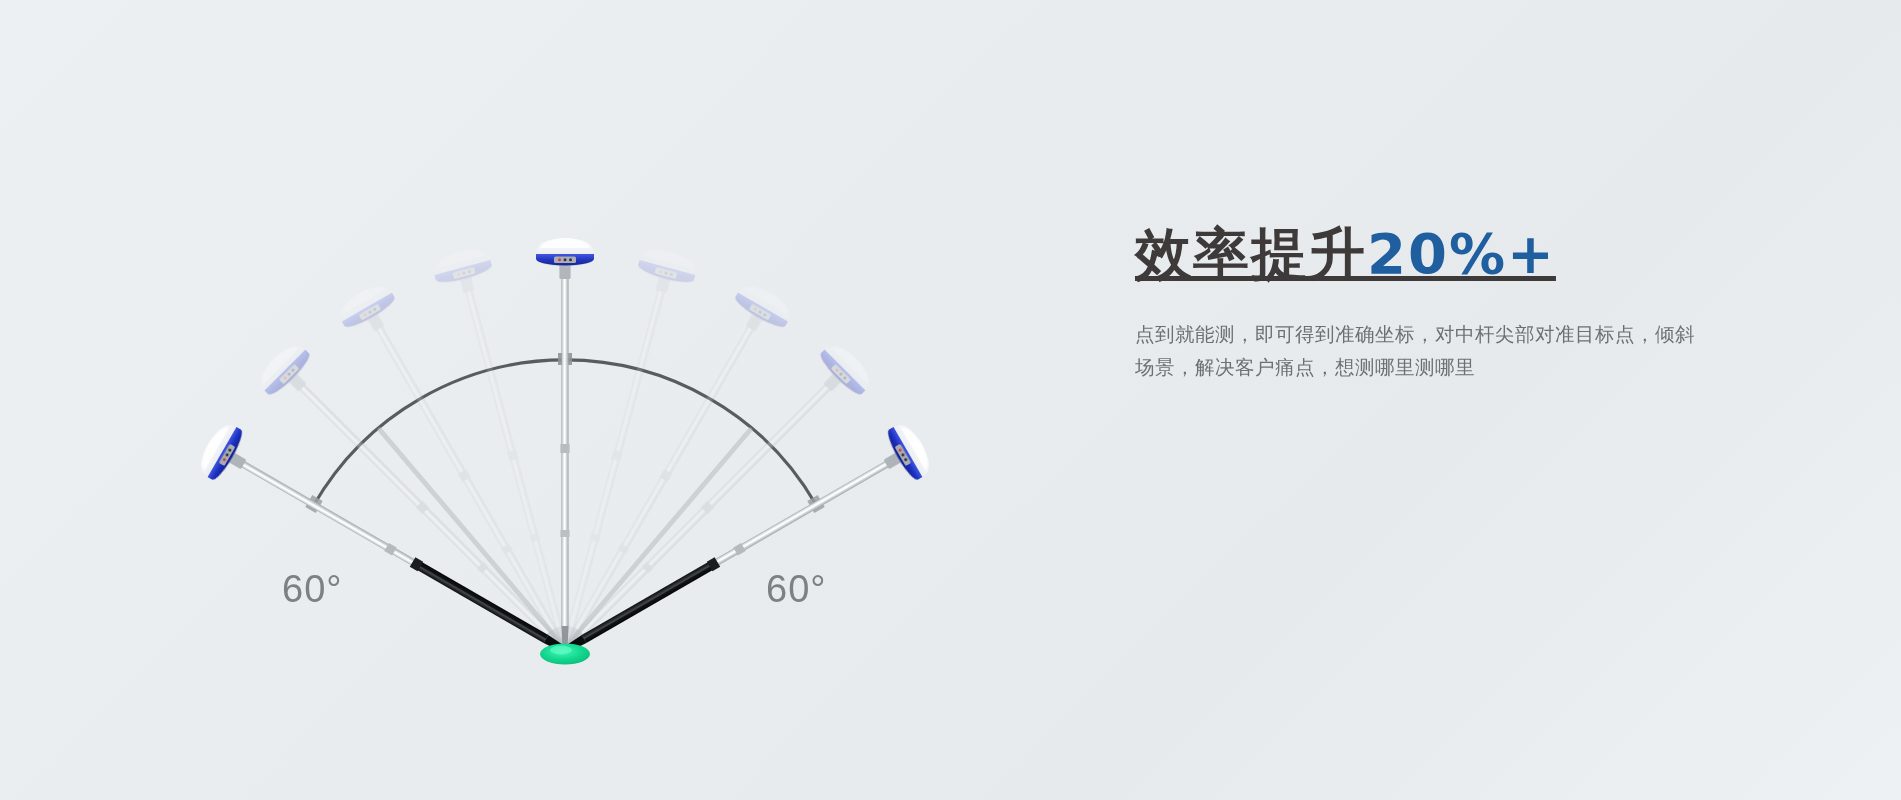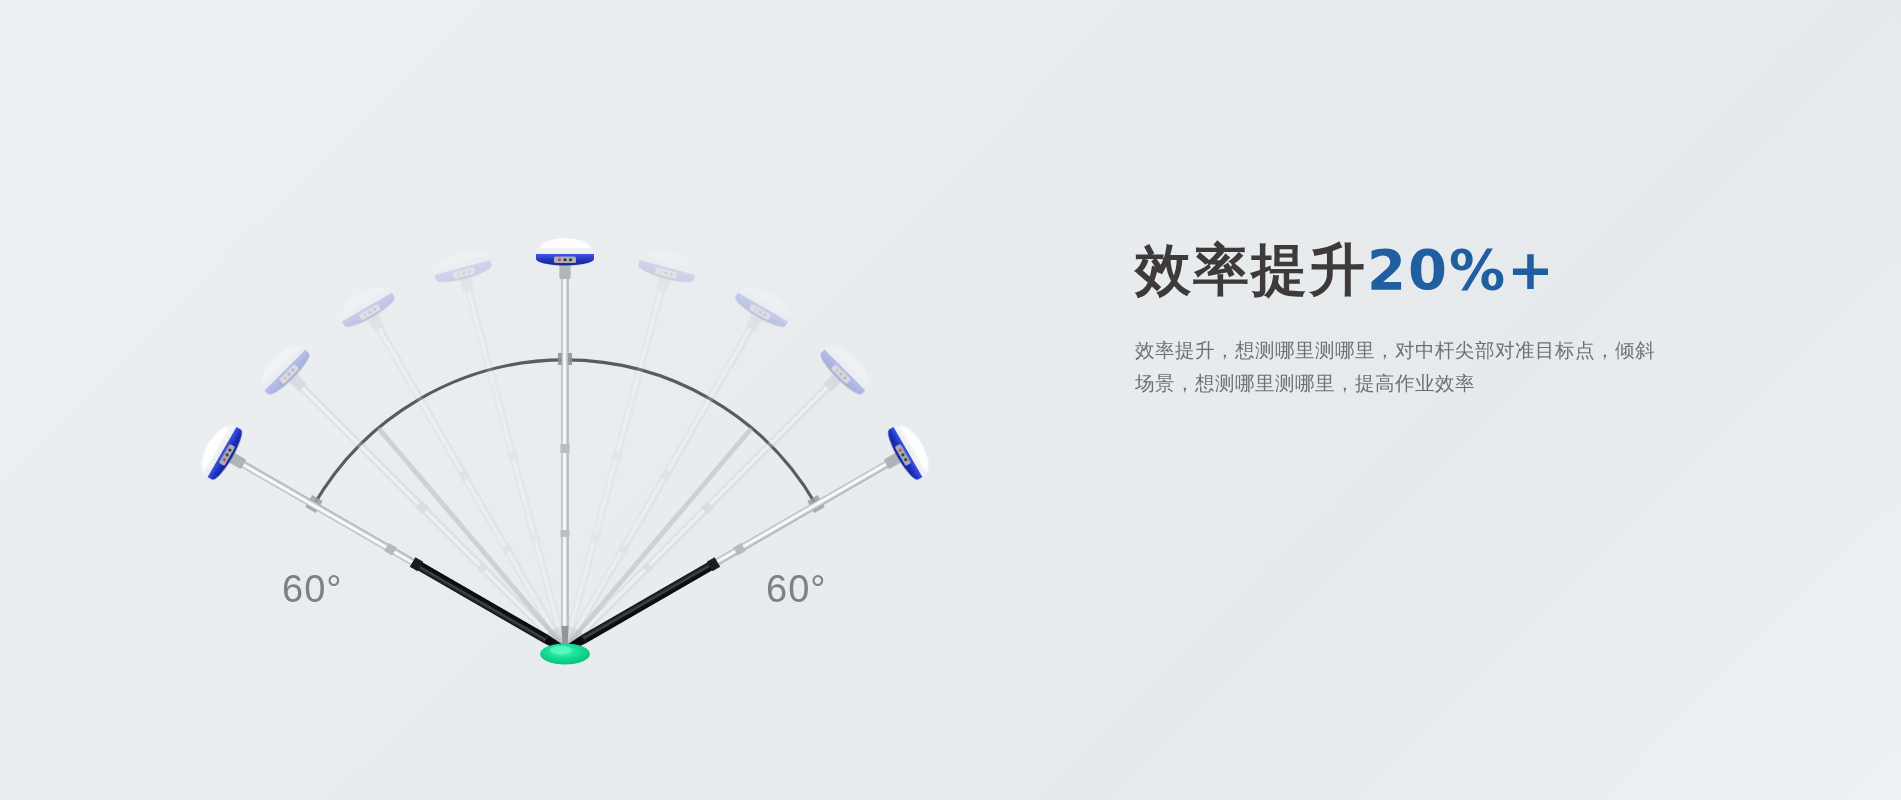--- a/index.html
+++ b/index.html
@@ -34,21 +34,21 @@
   .headline{
     font-family:"DejaVu Sans","Liberation Sans",sans-serif;
     font-weight:bold;
     font-size:56px;
     line-height:64px;
     color:#3d3a39;
     letter-spacing:2px;
     white-space:nowrap;
   }
   .headline .accent{color:#1f5fa0;}
-  #headline2{margin-top:16px;}
+  #headline2{margin-top:0;text-decoration:underline;}
   .body-copy{
     margin-top:32px;
     font-family:"DejaVu Sans","Liberation Sans",sans-serif;
     font-size:19.5px;
     line-height:33px;
     color:#6c7073;
     letter-spacing:0.5px;
     max-width:540px;
   }
   .body-copy div{white-space:nowrap;}
@@ -184,18 +184,18 @@
   </div>
 
   <div id="textPanel">
 
 
     <div class="headline" id="headline2">
       <span>效率提升</span><span class="accent">20%+</span>
     </div>
 
     <div class="body-copy">
-      <div>效率提升，想测哪里测哪里，对中杆尖部对准目标点，倾斜</div>
-      <div>场景，想测哪里测哪里，提高作业效率</div>
+      <div>点到就能测，即可得到准确坐标，对中杆尖部对准目标点，倾斜</div>
+      <div>场景，解决客户痛点，想测哪里测哪里</div>
     </div>
   </div>
 
 </div>
 
 </body></html>

